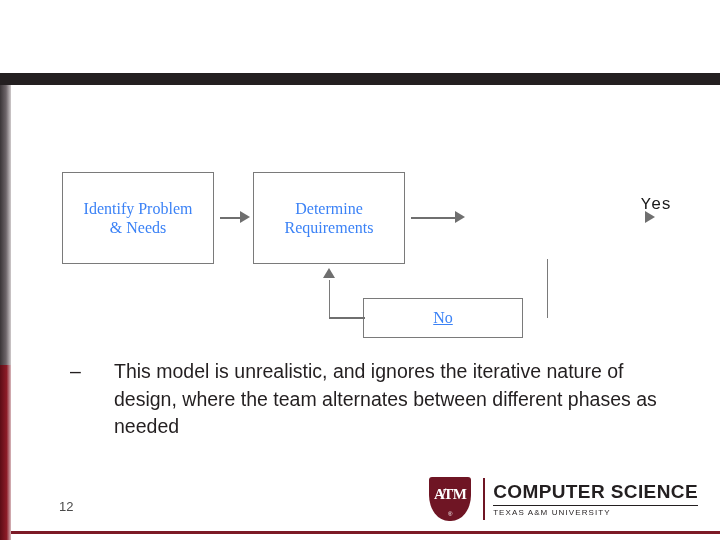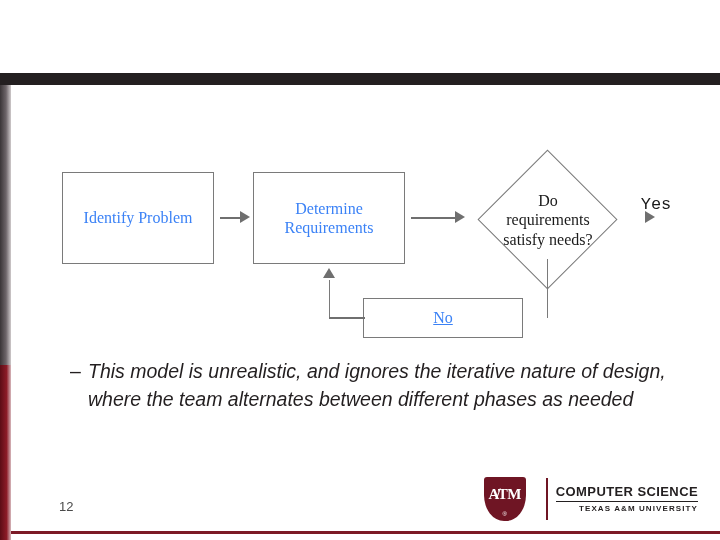--- a/index.html
+++ b/index.html
@@ -154,22 +154,21 @@
     color: #231f20;
     font-size: 19.5px;
     line-height: 1.42;
   }
   .bullet-dash {
     position: absolute;
     left: 0; top: 0;
     width: 26px;
   }
   .bullet-text {
-    margin-left: 18px;
-    font-style: italic;
+    margin-left: 44px;
   }
 
   
   .page-number {
     position: absolute;
     left: 47px;
     bottom: 26px;
     font-size: 13px;
     color: #4a4a4a;
     margin-left: 12px;
@@ -180,21 +179,21 @@
     position: absolute;
     right: 22px;
     bottom: 18px;
     display: flex;
     align-items: center;
     height: 46px;
   }
   .logo-shield {
     width: 42px; height: 44px;
     position: relative;
-    margin-right: 20px;
+    margin-right: 12px;
   }
   .logo-shield .shield-bg {
     position: absolute;
     left: 0; top: 0;
     width: 42px; height: 44px;
     background: #6f1524;
     border-radius: 3px 3px 20px 20px / 3px 3px 26px 26px;
   }
   .logo-shield .shield-text {
     position: absolute;
@@ -221,78 +220,68 @@
     background: #6f1524;
     margin-right: 8px;
   }
   .logo-words {
     display: flex;
     flex-direction: column;
     justify-content: center;
   }
   .logo-line1, .logo-line2 {
     font-weight: bold;
-    font-size: 13px;
+    font-size: 19px;
     letter-spacing: 0.4px;
     color: #231f20;
     line-height: 1.12;
   }
   .logo-rule {
     height: 1px;
     background: #231f20;
     margin: 2px 0 2px 0;
   }
   .logo-line3 {
     font-size: 8px;
     letter-spacing: 1.1px;
     color: #231f20;
-    font-weight: bold;
-    text-align: right;
+    font-weight: normal;
   }
 </style>
 </head>
 <body>
 
 <div id="slide">
 
   <div class="top-band"></div>
   <div class="left-strip-dark"></div>
   <div class="left-strip-maroon"></div>
 
   <div class="diagram">
 
     <div class="node node-identify">
       <div>
         <div>Identify Problem</div>
+        <div>&amp; Needs</div>
       </div>
     </div>
 
     <div class="arrow-h" style="left:172px; top:77px; width:22px;"></div>
     <div class="arrow-head-right" style="left:192px; top:71px;"></div>
 
     <div class="node node-determine">
       <div>
         <div>Determine</div>
         <div>Requirements</div>
       </div>
     </div>
 
     <div class="arrow-h" style="left:363px; top:77px; width:46px;"></div>
     <div class="arrow-head-right" style="left:407px; top:71px;"></div>
 
-    <div class="diamond-wrap">
-      <div class="diamond-shape"></div>
-      <div class="diamond-label">
-        <div>
-          <div>Do</div>
-          <div>requirements</div>
-          <div>satisfy needs?</div>
-        </div>
-      </div>
-    </div>
 
     <div class="yes-label">Yes</div>
     <div class="arrow-head-right" style="left:597px; top:71px;"></div>
 
     <div class="line-v" style="left:499px; top:119px; height:59px;"></div>
     <div class="node node-no">
       <span>No</span>
     </div>
 
     <div class="line-v" style="left:281px; top:140px; height:38px;"></div>

